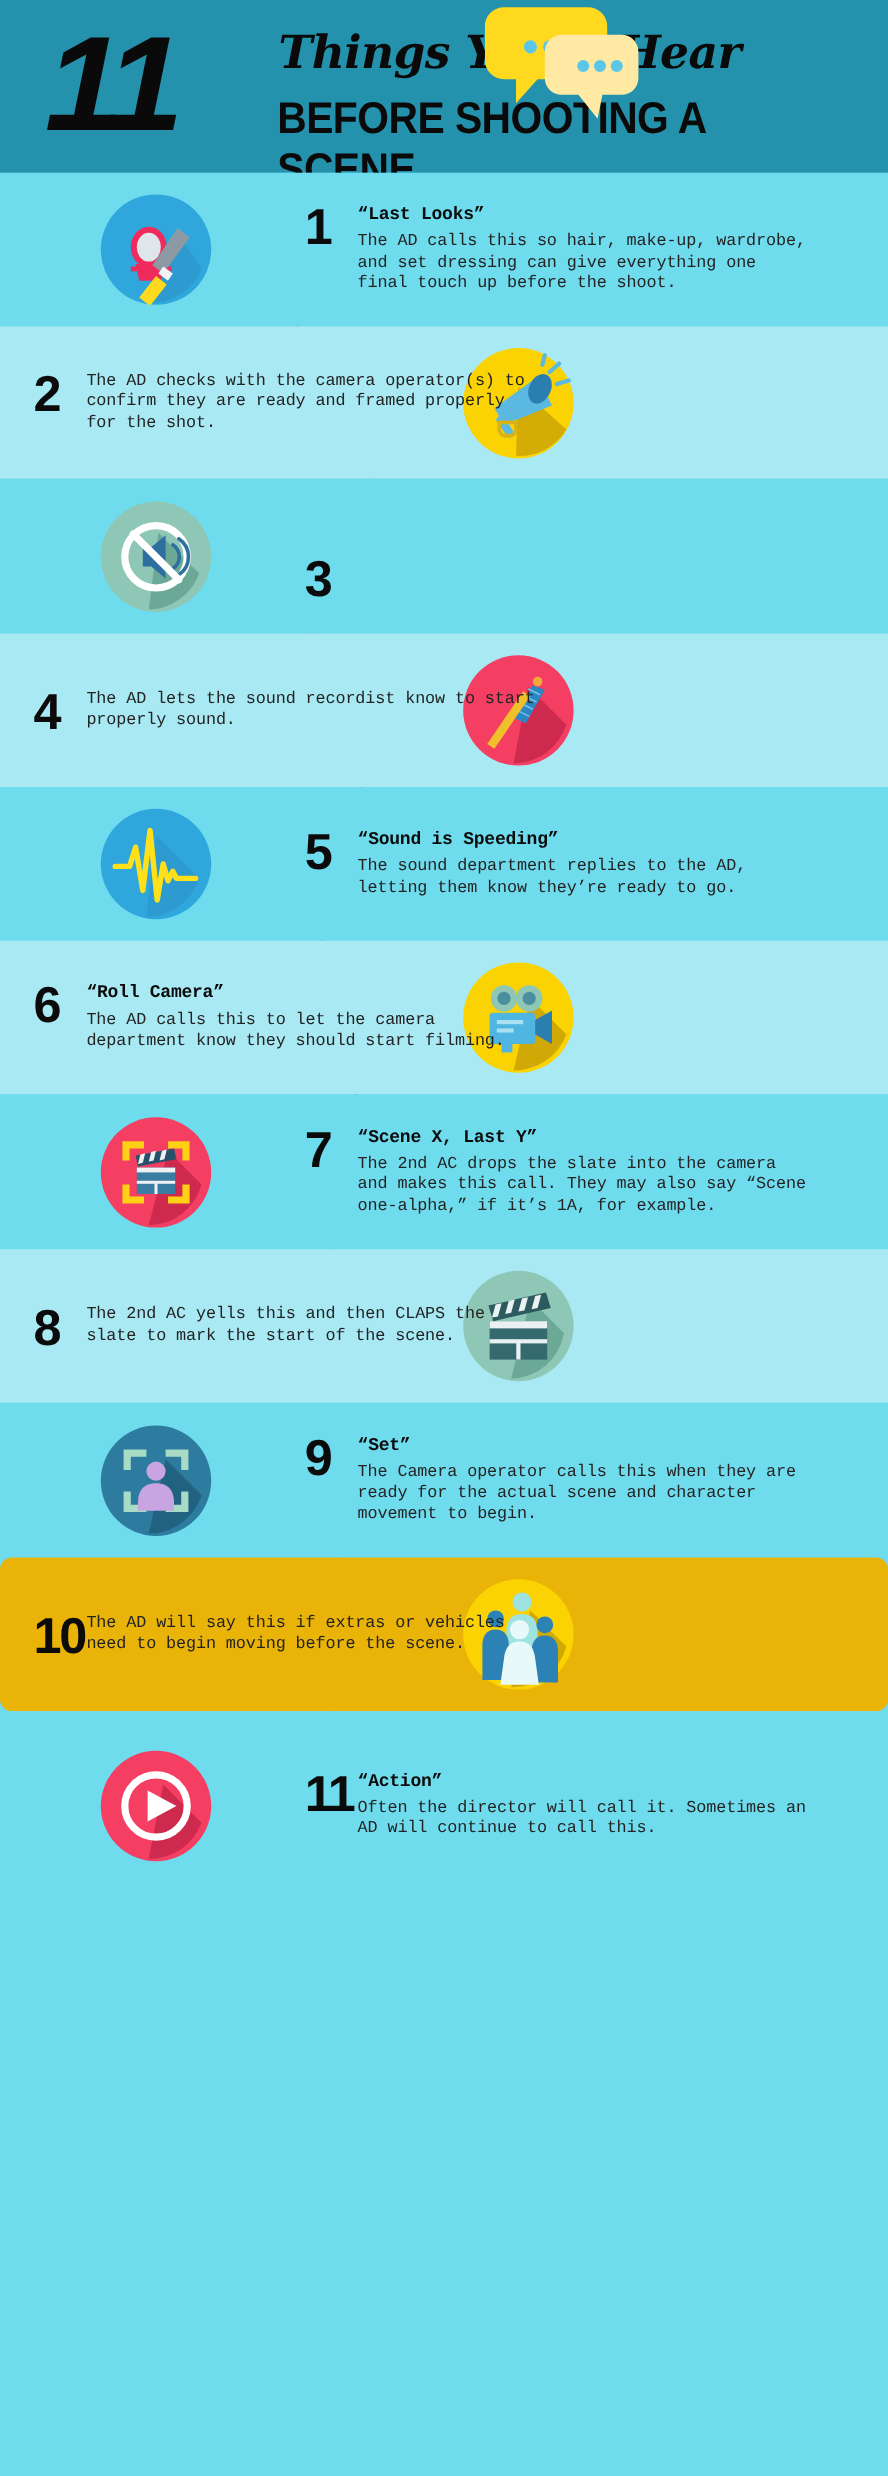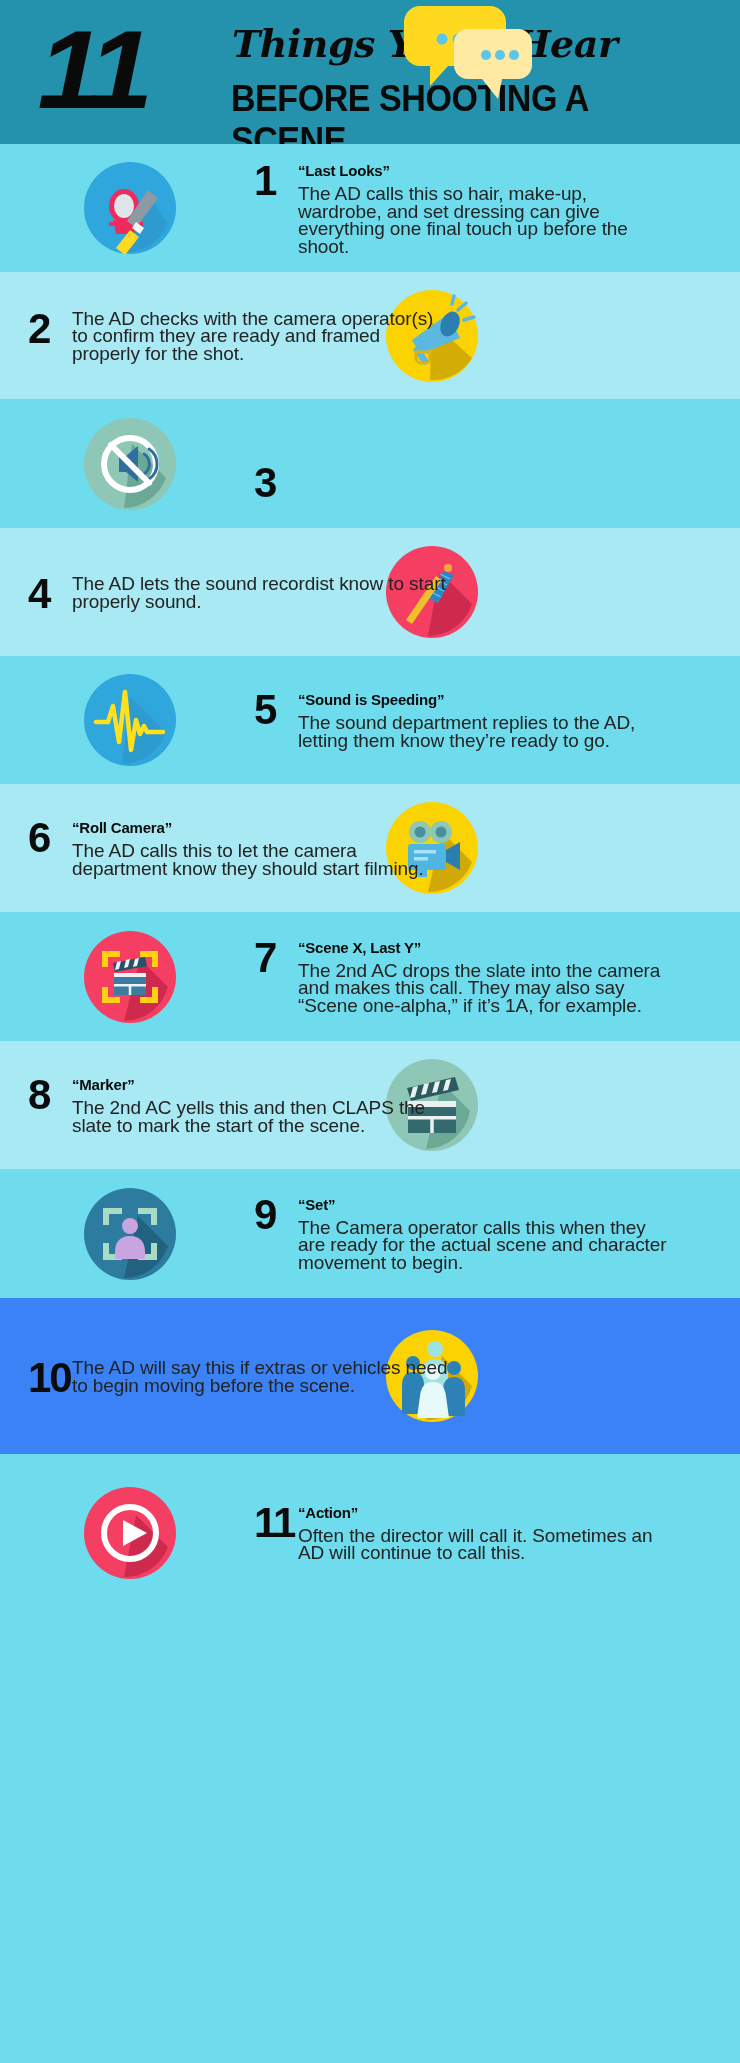--- a/index.html
+++ b/index.html
@@ -106,31 +106,31 @@
     top: -2px;
     font-family: "Liberation Sans", sans-serif;
     font-weight: bold;
     font-size: 42px;
     line-height: 42px;
     color: #0b0b0b;
     letter-spacing: -2px;
   }
   .body-col { margin-left: 44px; }
   .item-title {
-    font-family: Liberation Sans, sans-serif;
+    font-family: Liberation Mono, monospace;
     font-weight: bold;
     font-size: 15px;
     line-height: 18px;
     color: #0b0b0b;
     letter-spacing: -0.2px;
     margin-bottom: 5px;
   }
   .item-desc {
-    font-family: Liberation Sans, sans-serif;
-    font-size: 19px;
+    font-family: Liberation Mono, monospace;
+    font-size: 14px;
     line-height: 17.5px;
     color: #232323;
     letter-spacing: -0.1px;
   }
 
   svg.connector {
     position: absolute;
     left: 0; top: 0;
     width: 740px; height: 2063px;
     pointer-events: none;
@@ -362,21 +362,20 @@
                   <path d="M27 28 l5 -1 l-3 11 l-5 1 z"></path>
                   <path d="M38 25 l5 -1 l-3 11 l-5 1 z"></path>
                   <path d="M49 23 l5 -1 l-3 11 l-5 1 z"></path>
                   <path d="M60 21 l5 -1 l-3 11 l-5 1 z"></path>
                 </g>
               </svg></div>
           </div>
           <div class="text-block left">
             <div class="num">8</div>
             <div class="body-col">
-              <div class="item-title">“Marker”</div>
               <div class="item-desc">The 2nd AC yells this and then CLAPS the slate to mark the start of the scene.</div>
             </div>
           </div>
         </div>
       </div>
       <div class="row odd" style="height: 129px; background: rgb(111, 220, 238);">
         <div class="row-inner">
           <div class="icon-wrap left">
             <div class="circ" style="background: rgb(45, 123, 158);"></div>
             <div class="glyph"><svg width="92" height="92" viewBox="0 0 92 92">
@@ -393,21 +392,21 @@
           </div>
           <div class="text-block right">
             <div class="num">9</div>
             <div class="body-col">
               <div class="item-title">“Set”</div>
               <div class="item-desc">The Camera operator calls this when they are ready for the actual scene and character movement to begin.</div>
             </div>
           </div>
         </div>
       </div>
-      <div class="row even" style="height: 156px; background: #3b82f6;">
+      <div class="row even" style="height: 128px; background: #eab308; border-radius: 10px;">
         <div class="row-inner">
           <div class="icon-wrap right">
             <div class="circ" style="background: rgb(251, 211, 3);"></div>
             <div class="glyph"><svg width="92" height="92" viewBox="0 0 92 92">
                 <path d="M56 26 L86 56 a46 46 0 0 1 -46 34 Z" fill="#c79f08" opacity="0.8"></path>
                 <g fill="#9fe3e0">
                   <circle cx="49" cy="19" r="8"></circle>
                   <path d="M49 29 c-10 0 -13 7 -13 15 v30 h26 v-30 c0 -8 -3 -15 -13 -15 z"></path>
                 </g>
                 <g fill="#2d82b5">

